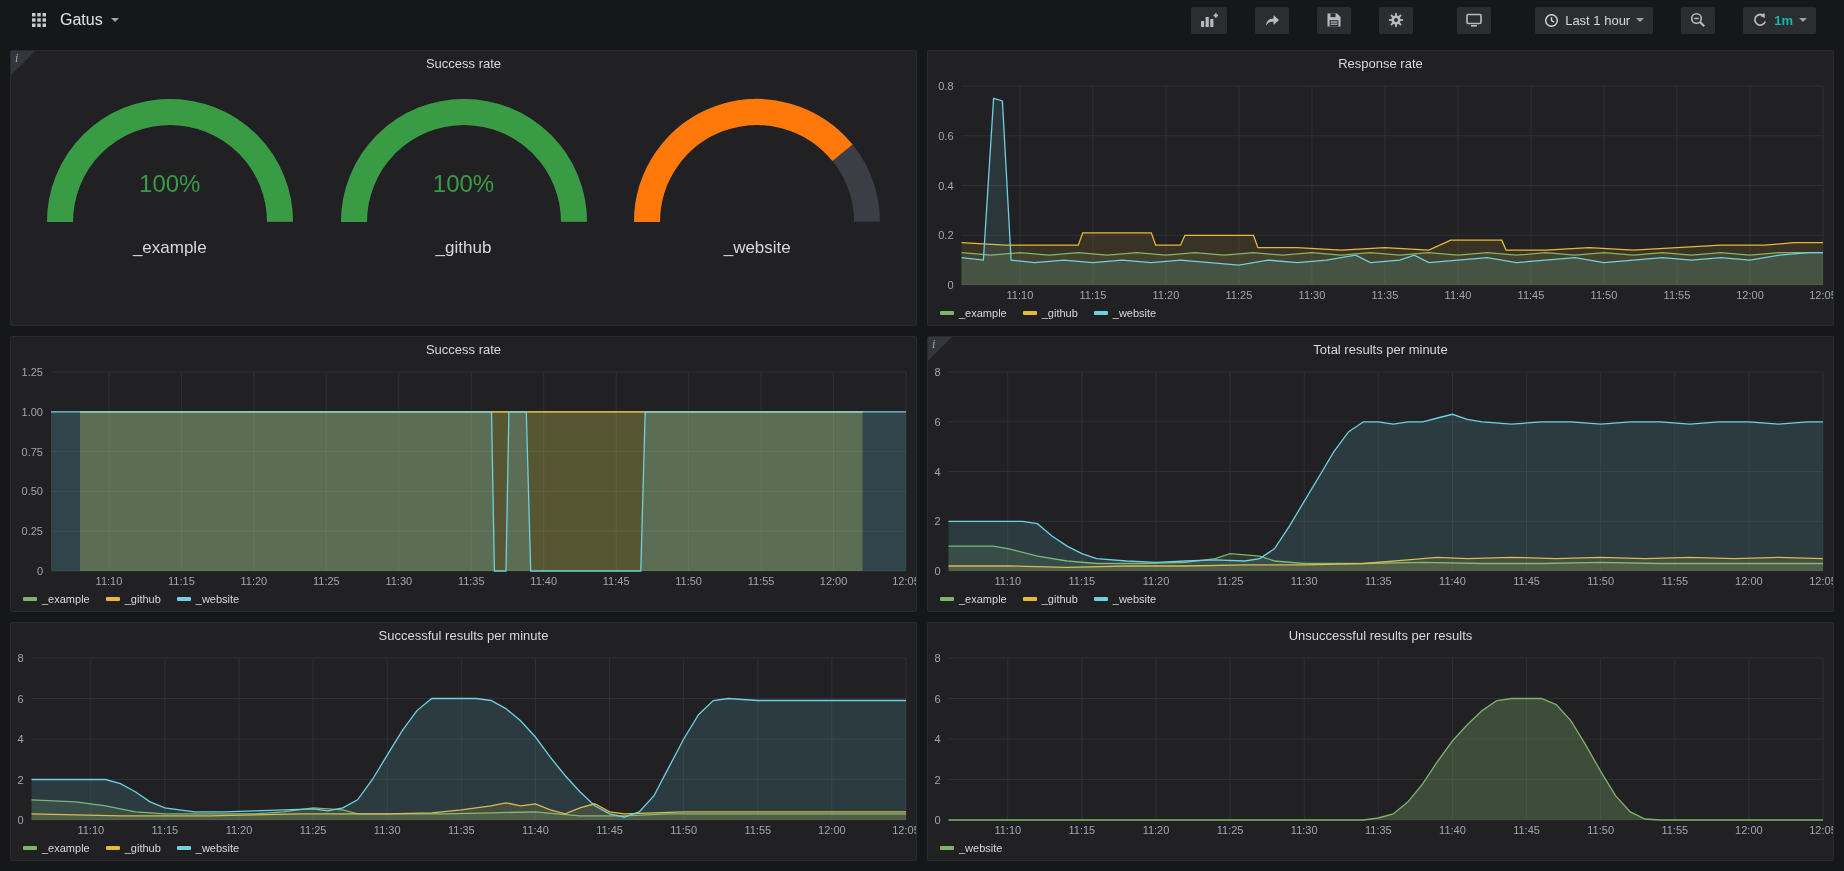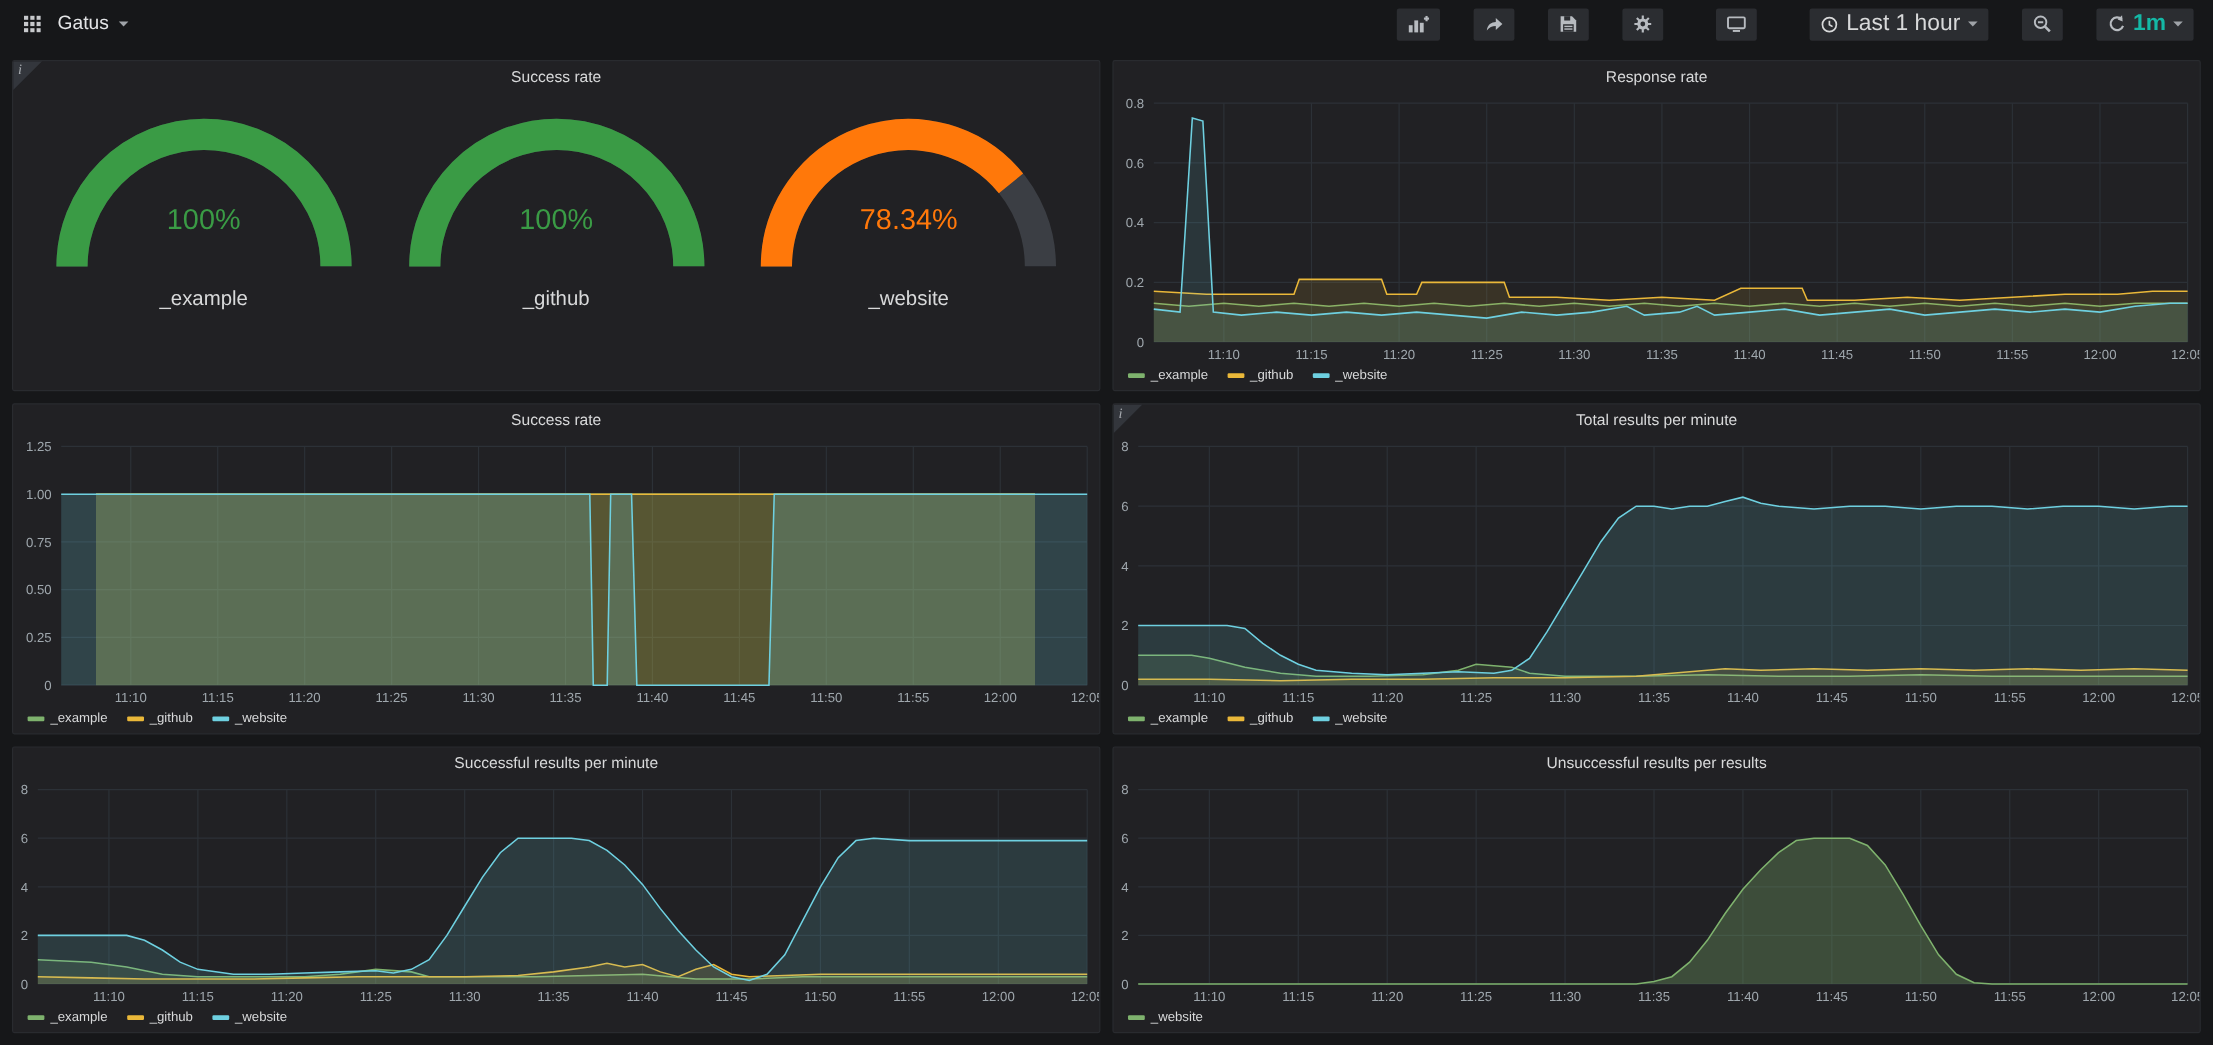--- a/index.html
+++ b/index.html
@@ -1,25 +1,25 @@
 <!DOCTYPE html>
 <html><head>
 <meta charset="utf-8">
 <style>
   * { margin:0; padding:0; box-sizing:border-box; }
   html,body { width:1844px; height:871px; overflow:hidden; }
   body { background:#161719; font-family:"Liberation Sans","DejaVu Sans",sans-serif; color:#d8d9da; }
 
   
-  .navbar { height:40px; display:flex; align-items:center; justify-content:space-between; padding:0 16px; background:#161719; }
+  .navbar { height:40px; display:flex; align-items:center; justify-content:space-between; padding:0 28px; background:#161719; }
   .nav-left { display:flex; align-items:center; gap:4px; }
   .nav-title-btn { display:inline-flex; align-items:center; gap:8px; background:transparent; border:none; color:#e3e4e6; font-size:16px; cursor:pointer; font-family:inherit; padding:4px 6px; }
   .nav-icon-btn { display:inline-flex; align-items:center; justify-content:center; background:transparent; border:none; cursor:pointer; padding:4px; }
   .nav-right { display:flex; align-items:center; gap:4px; }
-  .nav-btn { display:inline-flex; align-items:center; gap:6px; height:27px; padding:0 9px; background:#2b2d31; border:none; border-radius:2px; color:#d8d9da; font-size:19px; cursor:pointer; font-family:inherit;margin-left:24px; }
+  .nav-btn { display:inline-flex; align-items:center; gap:6px; height:27px; padding:0 9px; background:#2b2d31; border:none; border-radius:2px; color:#d8d9da; font-size:13px; cursor:pointer; font-family:inherit;margin-left:24px; }
   .nav-gap { width:12px; }
   .caret { width:0; height:0; border-left:4px solid transparent; border-right:4px solid transparent; border-top:4px solid #9fa3a8; display:inline-block; }
   .refresh-interval { color:#14b8a6; font-weight:bold; }
 
   
   .dashboard { display:grid; grid-template-columns:1fr 1fr; grid-template-rows:276px 276px 239px; gap:10px; padding:10px; }
   .panel { background:#212124; border:1px solid #292b2f; border-radius:2px; position:relative; display:flex; flex-direction:column; overflow:hidden; }
   .panel-header { flex:0 0 25px; display:flex; align-items:center; justify-content:center; font-size:13px; font-weight:500; color:#d8d9da; cursor:pointer; }
   .info-corner { position:absolute; top:0; left:0; width:0; height:0; border-top:24px solid #33363c; border-right:24px solid transparent; cursor:pointer; z-index:2; }
   .info-corner span { position:absolute; top:-24px; left:4px; font-size:12px; font-style:italic; font-family:"Liberation Serif","DejaVu Serif",serif; color:#a7abb0; }
@@ -149,21 +149,21 @@
             <path d="M 25 136 A 110 110 0 0 1 245.0 135.8" stroke="#3b3e44" fill="none" stroke-width="26"></path>
             <path d="M 25 136 A 110 110 0 0 1 245.0 135.8" stroke="#3a9b45" fill="none" stroke-width="26"></path>
           </svg><div class="gauge-value" style="color: rgb(58, 155, 69);">100%</div><div class="gauge-label">_example</div></div>
         <div class="gauge"><svg width="270" height="150">
             <path d="M 25 136 A 110 110 0 0 1 245.0 135.8" stroke="#3b3e44" fill="none" stroke-width="26"></path>
             <path d="M 25 136 A 110 110 0 0 1 245.0 135.8" stroke="#3a9b45" fill="none" stroke-width="26"></path>
           </svg><div class="gauge-value" style="color: rgb(58, 155, 69);">100%</div><div class="gauge-label">_github</div></div>
         <div class="gauge"><svg width="270" height="150">
             <path d="M 25 136 A 110 110 0 0 1 245.0 135.8" stroke="#3b3e44" fill="none" stroke-width="26"></path>
             <path d="M 25 136 A 110 110 0 0 1 220.5 66.8" stroke="#ff780a" fill="none" stroke-width="26"></path>
-          </svg><div class="gauge-value" style="color: rgb(255, 120, 10);">78.34%</div><div class="gauge-label">_website</div></div>
+          </svg><div class="gauge-label">_website</div></div>
       </div>
   </div>
 
   <div class="panel chart-panel">
     <div class="panel-header">
       <span>Response rate</span>
     </div>
     <div class="chart-area">
         <svg width="905" height="229" viewBox="0 0 905 229">
           <line x1="91.90677966101694" y1="10" x2="91.90677966101694" y2="209" stroke="#2c3137" stroke-width="1"></line>

